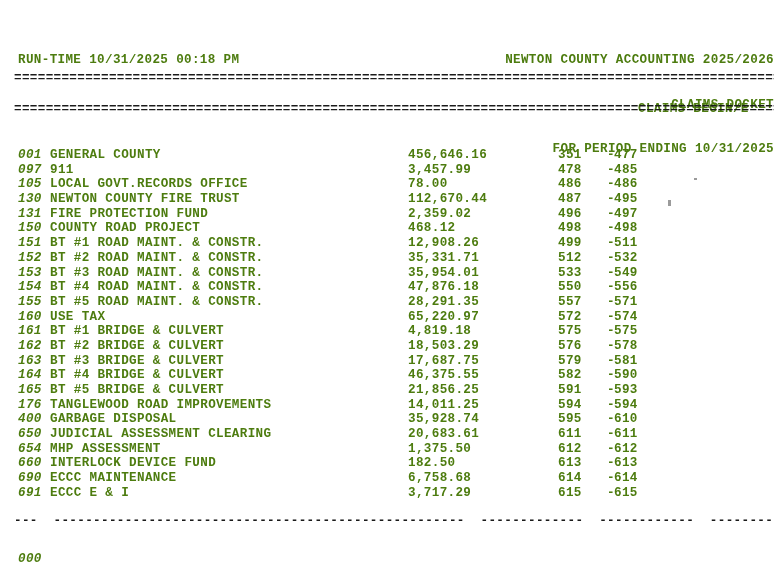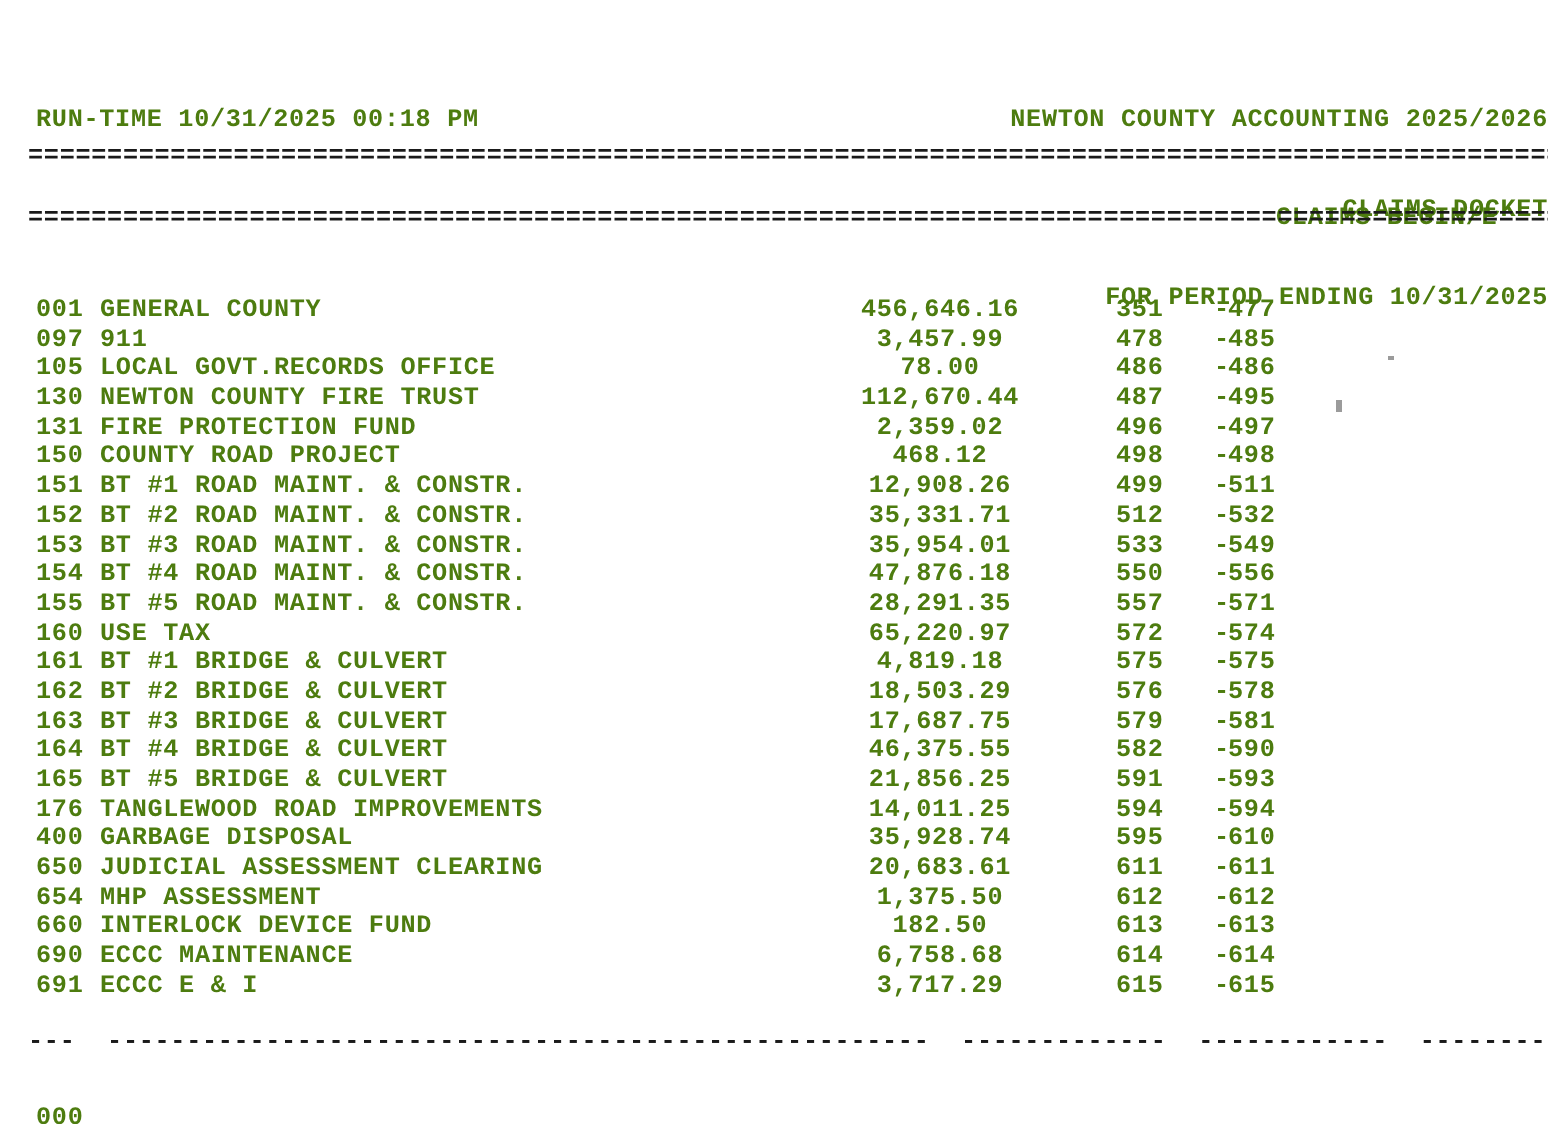--- a/index.html
+++ b/index.html
@@ -73,23 +73,23 @@
 
   
   #fund-rows {
     left: 18px;
     top: 148px;
   }
   .row {
     position: relative;
     height: 14.7px;
   }
-  .c-code   { position: absolute; left: 0;     text-align: left;  }
+  .c-code   { position: absolute; left: 0;     text-align: left; font-style: italic;  }
   .c-desc   { position: absolute; left: 32px;  text-align: left;  }
-  .c-total  { position: absolute; left: 390px; width: 124px; text-align: center; }
+  .c-total  { position: absolute; left: 390px; width: 124px; text-align: left; }
   .c-begin  { position: absolute; left: 540px; width: 48px;  text-align: left; }
   .c-dash   { position: absolute; left: 589px; width: 10px;  text-align: left;  }
   .c-end    { position: absolute; left: 596px; width: 40px;  text-align: left; }
 
   
   #grand-total {
     left: 18px;
     top: 537px;
   }
 

